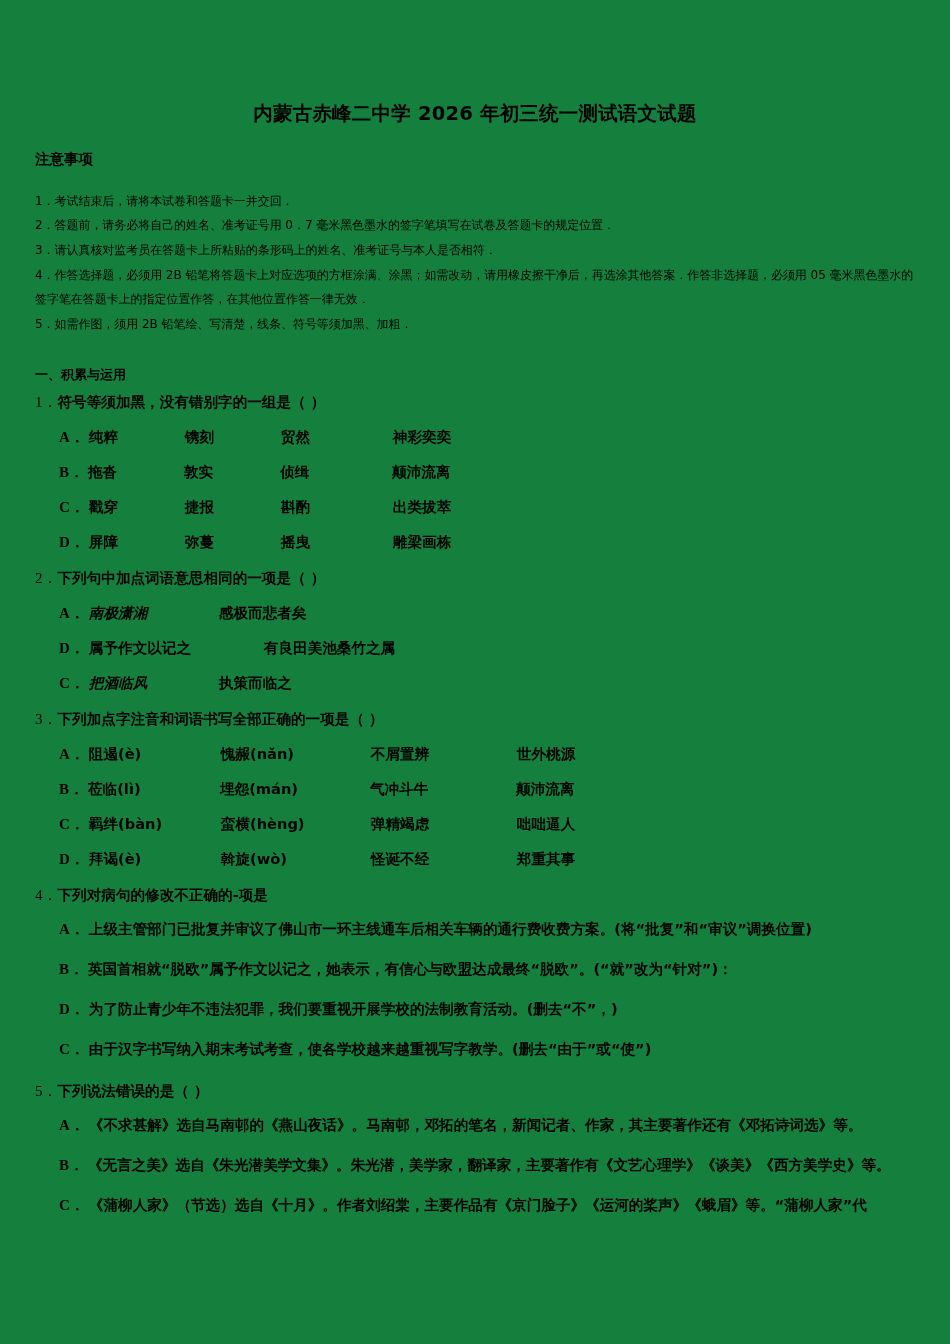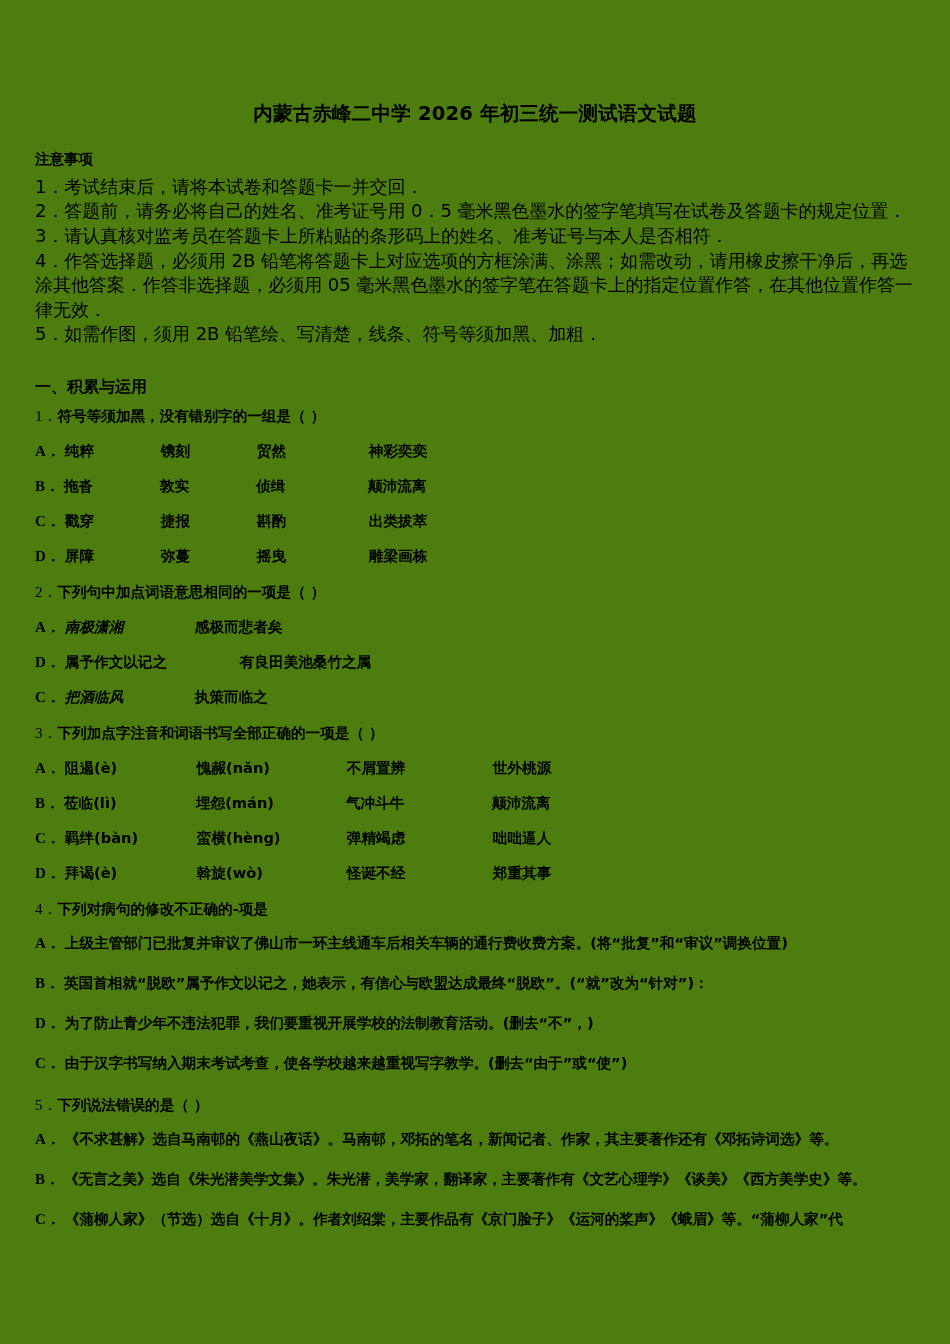--- a/index.html
+++ b/index.html
@@ -14,21 +14,21 @@
     color: #000000;
     -webkit-font-smoothing: none;
   }
 
   .page {
     position: relative;
     width: 950px;
     height: 1344px;
     box-sizing: border-box;
     padding: 0 35px;
-    background: #4d7c0f;
+    background: #15803d;
     overflow: hidden;
   }
 
   
   .doc-title {
     text-align: center;
     font-weight: bold;
     font-size: 19.5px;
     line-height: 1.2;
     margin: 0;
@@ -37,32 +37,32 @@
   }
 
   
   .notice {
     margin-top: 27px;
   }
   .notice-head {
     font-size: 14.5px;
     font-weight: bold;
     line-height: 1.0;
-    margin-bottom: 8px;
+    margin-bottom: 22px;
   }
   .notice-line {
-    font-size: 18px;
+    font-size: 12px;
     line-height: 24.6px;
     white-space: normal;
     letter-spacing: -0.05px;
   }
 
   
   .section-head {
-    font-size: 16px;
+    font-size: 13px;
     font-weight: bold;
     line-height: 1.0;
     margin-top: 32px;
     margin-bottom: 9px;
   }
 
   
   .q-stem {
     font-size: 14.6px;
     line-height: 22px;
@@ -75,20 +75,21 @@
     font-size: 15px;
   }
 
   .opt {
     display: block;
     font-size: 14.6px;
     line-height: 21px;
     font-weight: bold;
     margin-top: 13px;
     white-space: pre;
+    margin-left: 24px;
   }
   .opt .lbl {
     font-family: "Liberation Serif", "DejaVu Serif", serif;
     font-weight: bold;
     font-size: 15px;
     padding-right: 4px;
   }
   .opt.wrap {
     white-space: normal;
     line-height: 34px;
@@ -123,21 +124,21 @@
 </head>
 <body>
 
 <div class="page">
 
   <h1 class="doc-title">内蒙古赤峰二中学 2026 年初三统一测试语文试题</h1>
 
   <div class="notice">
     <div class="notice-head">注意事项</div>
     <div class="notice-line">1．考试结束后，请将本试卷和答题卡一并交回．</div>
-    <div class="notice-line">2．答题前，请务必将自己的姓名、准考证号用 0．5 毫米黑色墨水的签字笔填写在试卷及答题卡的规定位置．</div>
+    <div class="notice-line">2．答题前，请务必将自己的姓名、准考证号用 0．7 毫米黑色墨水的签字笔填写在试卷及答题卡的规定位置．</div>
     <div class="notice-line">3．请认真核对监考员在答题卡上所粘贴的条形码上的姓名、准考证号与本人是否相符．</div>
     <div class="notice-line">4．作答选择题，必须用 2B 铅笔将答题卡上对应选项的方框涂满、涂黑；如需改动，请用橡皮擦干净后，再选涂其他答案．作答非选择题，必须用 05 毫米黑色墨水的签字笔在答题卡上的指定位置作答，在其他位置作答一律无效．</div>
     <div class="notice-line">5．如需作图，须用 2B 铅笔绘、写清楚，线条、符号等须加黑、加粗．</div>
   </div>
 
   <div class="section-head">一、积累与运用</div>
 
   <div class="q-block tight">
     <div class="q-stem"><span class="qnum">1．</span><span>符号等须加黑，没有错别字的一组是（      ）</span></div>
 

